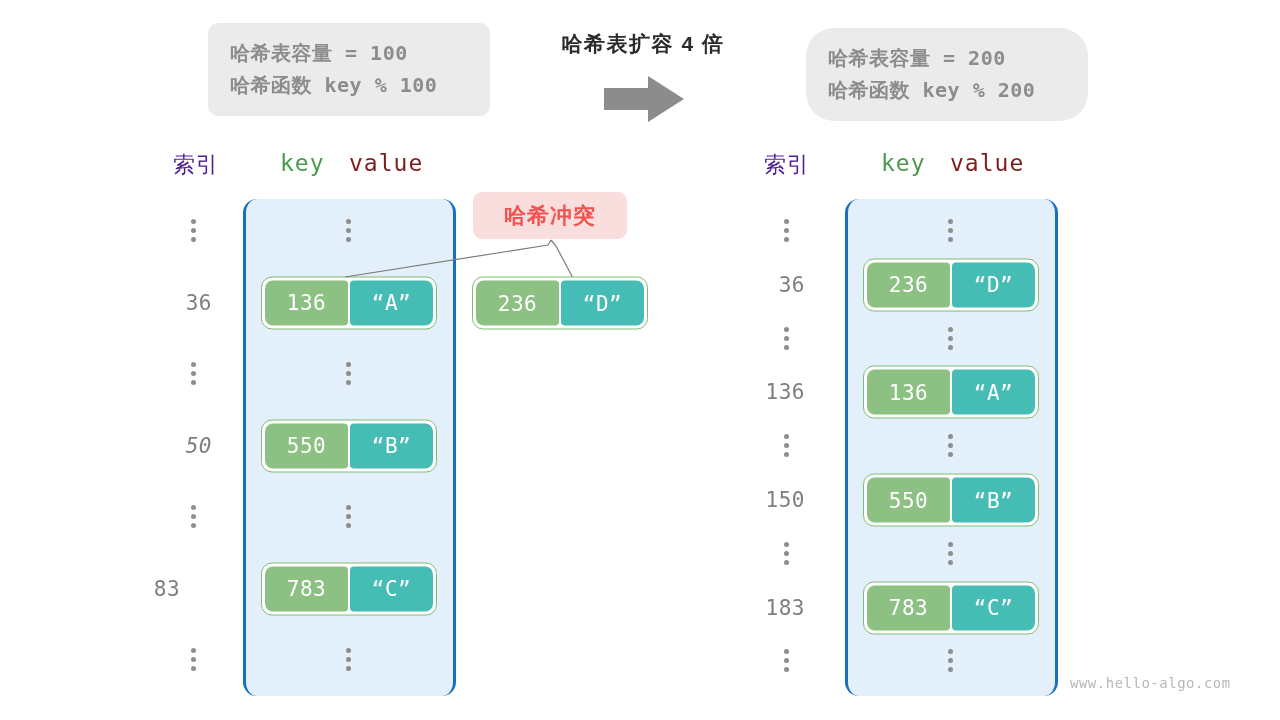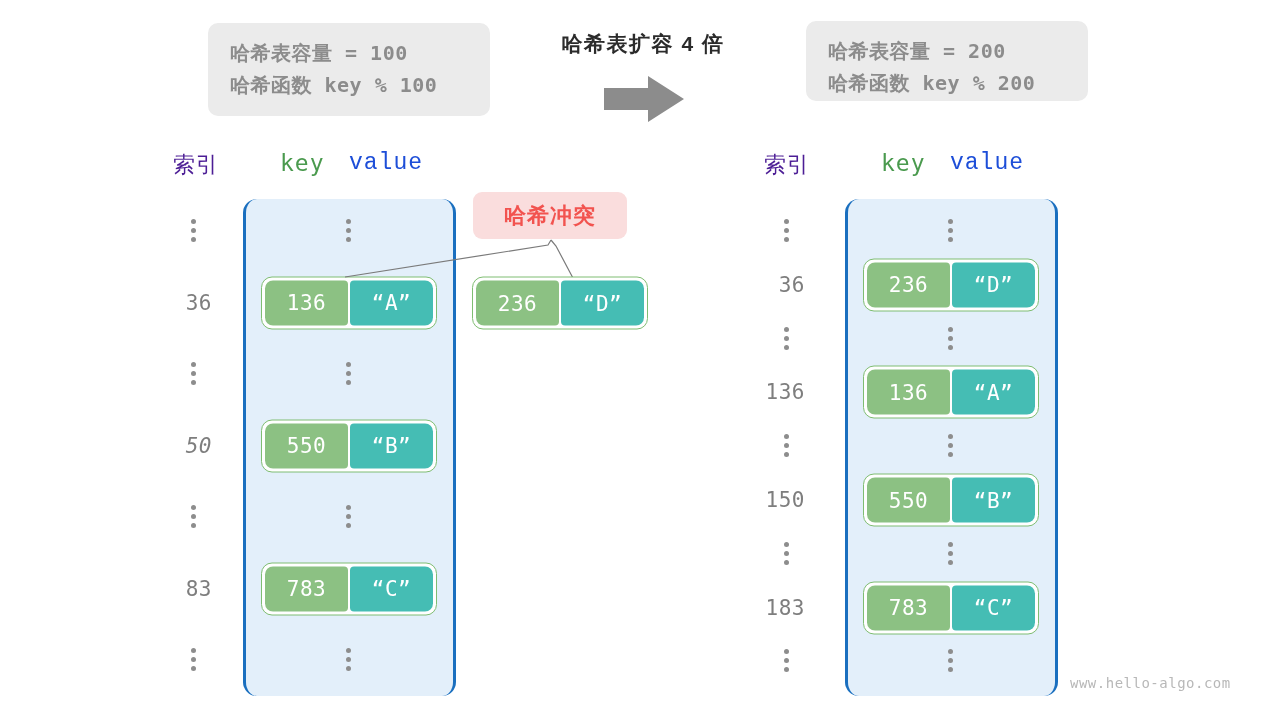--- a/index.html
+++ b/index.html
@@ -34,21 +34,21 @@
     font-family: "DejaVu Sans Mono", "Liberation Mono", monospace;
     font-size: 20px;
     font-weight: bold;
     color: #8c8c8c;
     line-height: 32px;
     white-space: pre;
     letter-spacing: 0.5px;
   }
 
   #info-left  { left: 208px; top: 23px;  width: 282px; height: 93px; }
-  #info-right { left: 806px; top: 21px;  width: 282px; height: 80px; }
+  #info-right { left: 806px; top: 28px;  width: 282px; height: 93px; border-radius: 28px; }
 
   
   #expand-title {
     position: absolute;
     left: 540px;
     top: 30px;
     width: 206px;
     text-align: center;
     font-size: 21px;
     font-weight: bold;
@@ -72,21 +72,21 @@
     letter-spacing: 1px;
     white-space: pre;
   }
   .head-index {
     font-family: "Liberation Sans", sans-serif;
     font-size: 22px;
     color: #4c1d95;
     letter-spacing: 1px;
   }
   .head-key   { color: #4a9a4e; }
-  .head-value { color: #1d4ed8; font-family: Liberation Mono, monospace; }
+  .head-value { color: #7f1d1d; }
 
   
   .table-box {
     position: absolute;
     background: #e3effa;
     border-left: 3px solid #1a6fbf;
     border-right: 3px solid #1a6fbf;
     border-radius: 14px;
     box-sizing: border-box;
   }
@@ -249,21 +249,21 @@
       <div class="vdots" style="left: 194px; top: 517px;">
         <i></i>
         <i></i>
         <i></i>
       </div>
       <div class="vdots" style="left: 349px; top: 517px;">
         <i></i>
         <i></i>
         <i></i>
       </div>
-      <div class="row-index" style="left: 122px; top: 588.5px; width: 90px;">83</div>
+      <div class="row-index" style="left: 122px; top: 588.5px; width: 90px; text-align: center;">83</div>
       <div class="pair" style="left: 349px; top: 588.5px; width: 176px; height: 53px;">
         <div class="cell cell-key" style="flex: 1 1 0px;">783</div>
         <div class="cell cell-val" style="flex: 1 1 0px;">“C”</div>
       </div>
       <div class="vdots" style="left: 194px; top: 660px;">
         <i></i>
         <i></i>
         <i></i>
       </div>
       <div class="vdots" style="left: 349px; top: 660px;">

